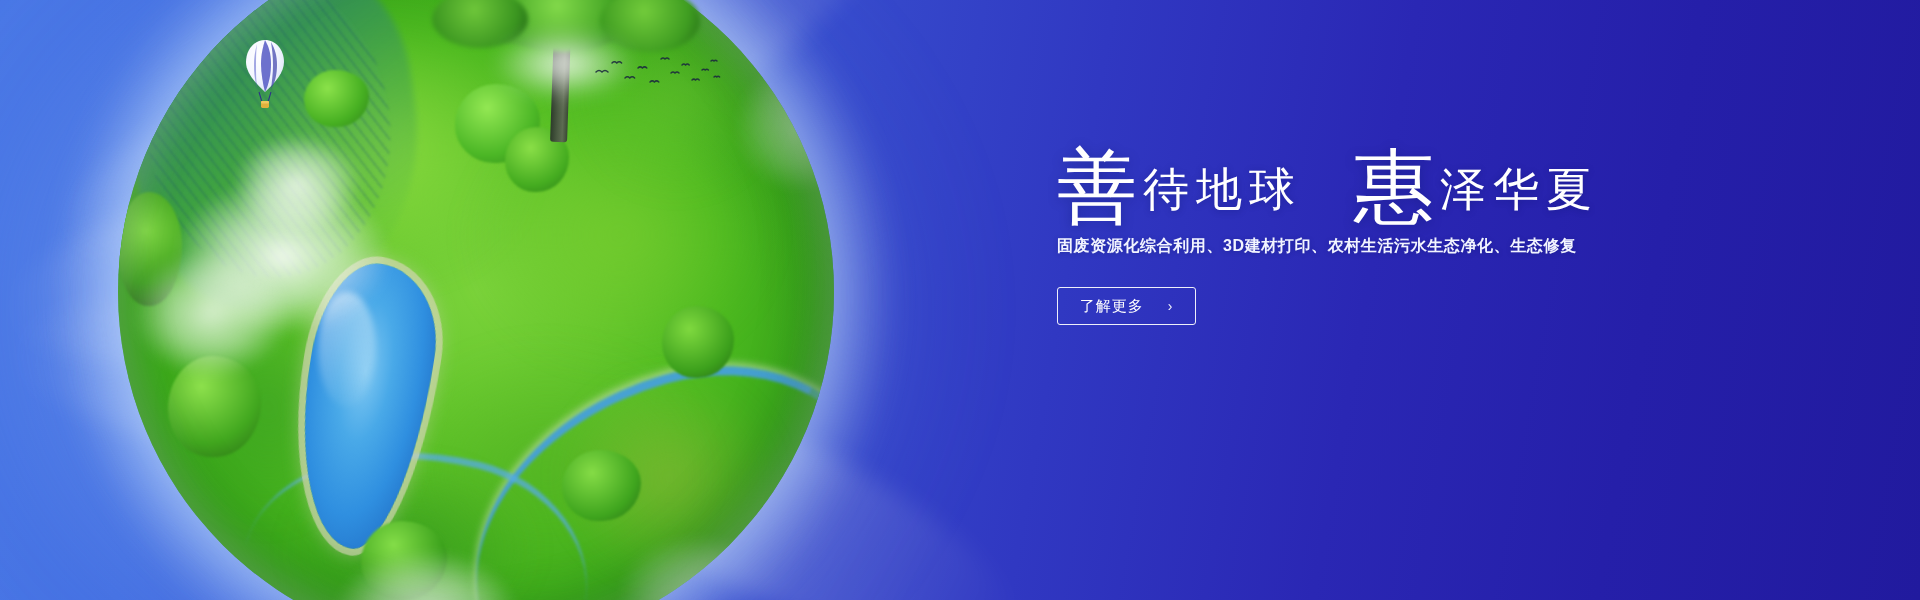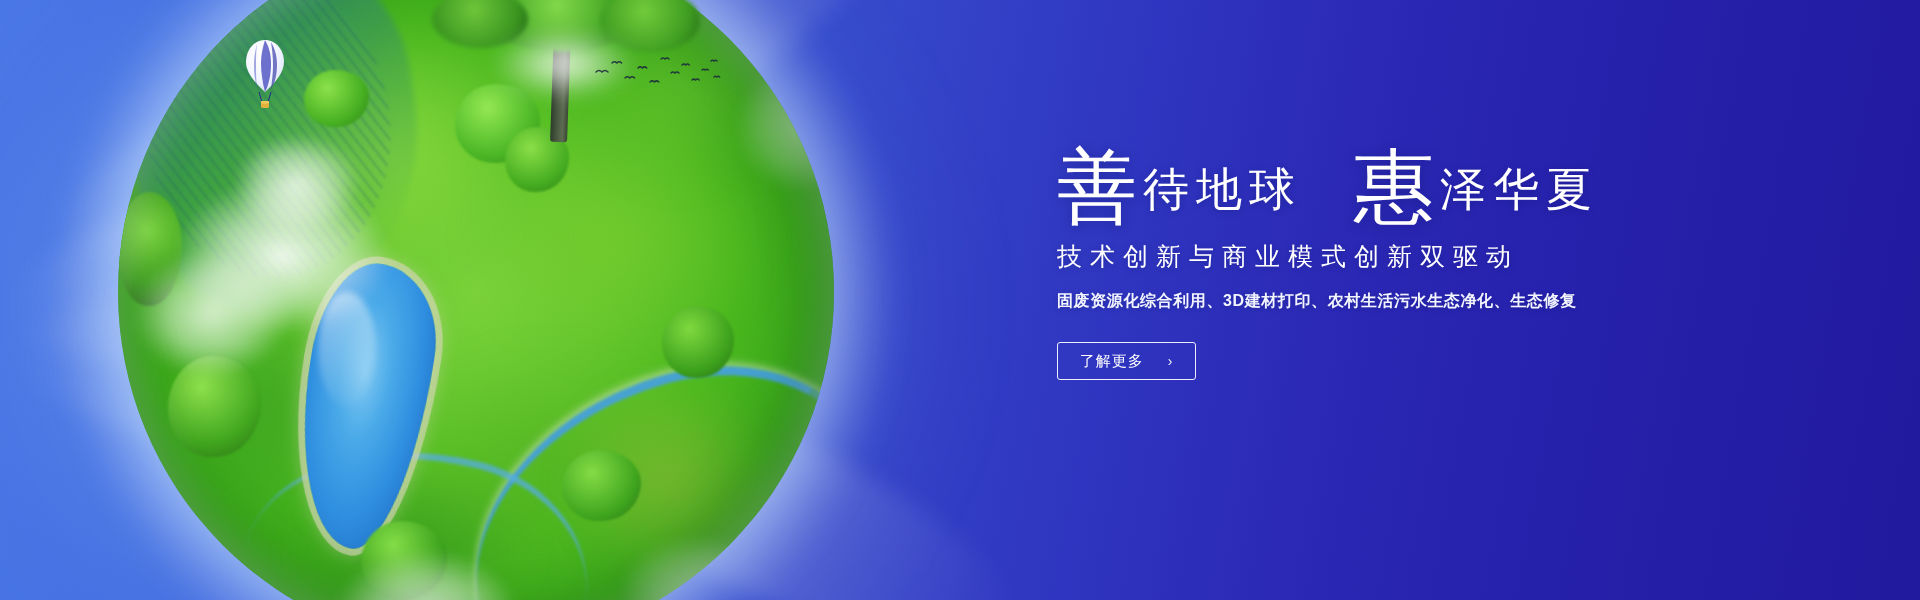--- a/index.html
+++ b/index.html
@@ -470,21 +470,20 @@
       <div class="hl-group">
         <span class="hl-big">善</span>
         <span class="hl-small">待地球</span>
       </div>
       <div class="hl-group">
         <span class="hl-big">惠</span>
         <span class="hl-small">泽华夏</span>
       </div>
     </div>
 
-    <div class="subtitle">技术创新与商业模式创新双驱动</div>
 
     <div class="desc">固废资源化综合利用、3D建材打印、农村生活污水生态净化、生态修复</div>
 
     <button class="cta">
       <span>了解更多</span>
       <span class="cta-arrow">›</span>
     </button>
 
   </div>
 </div>

